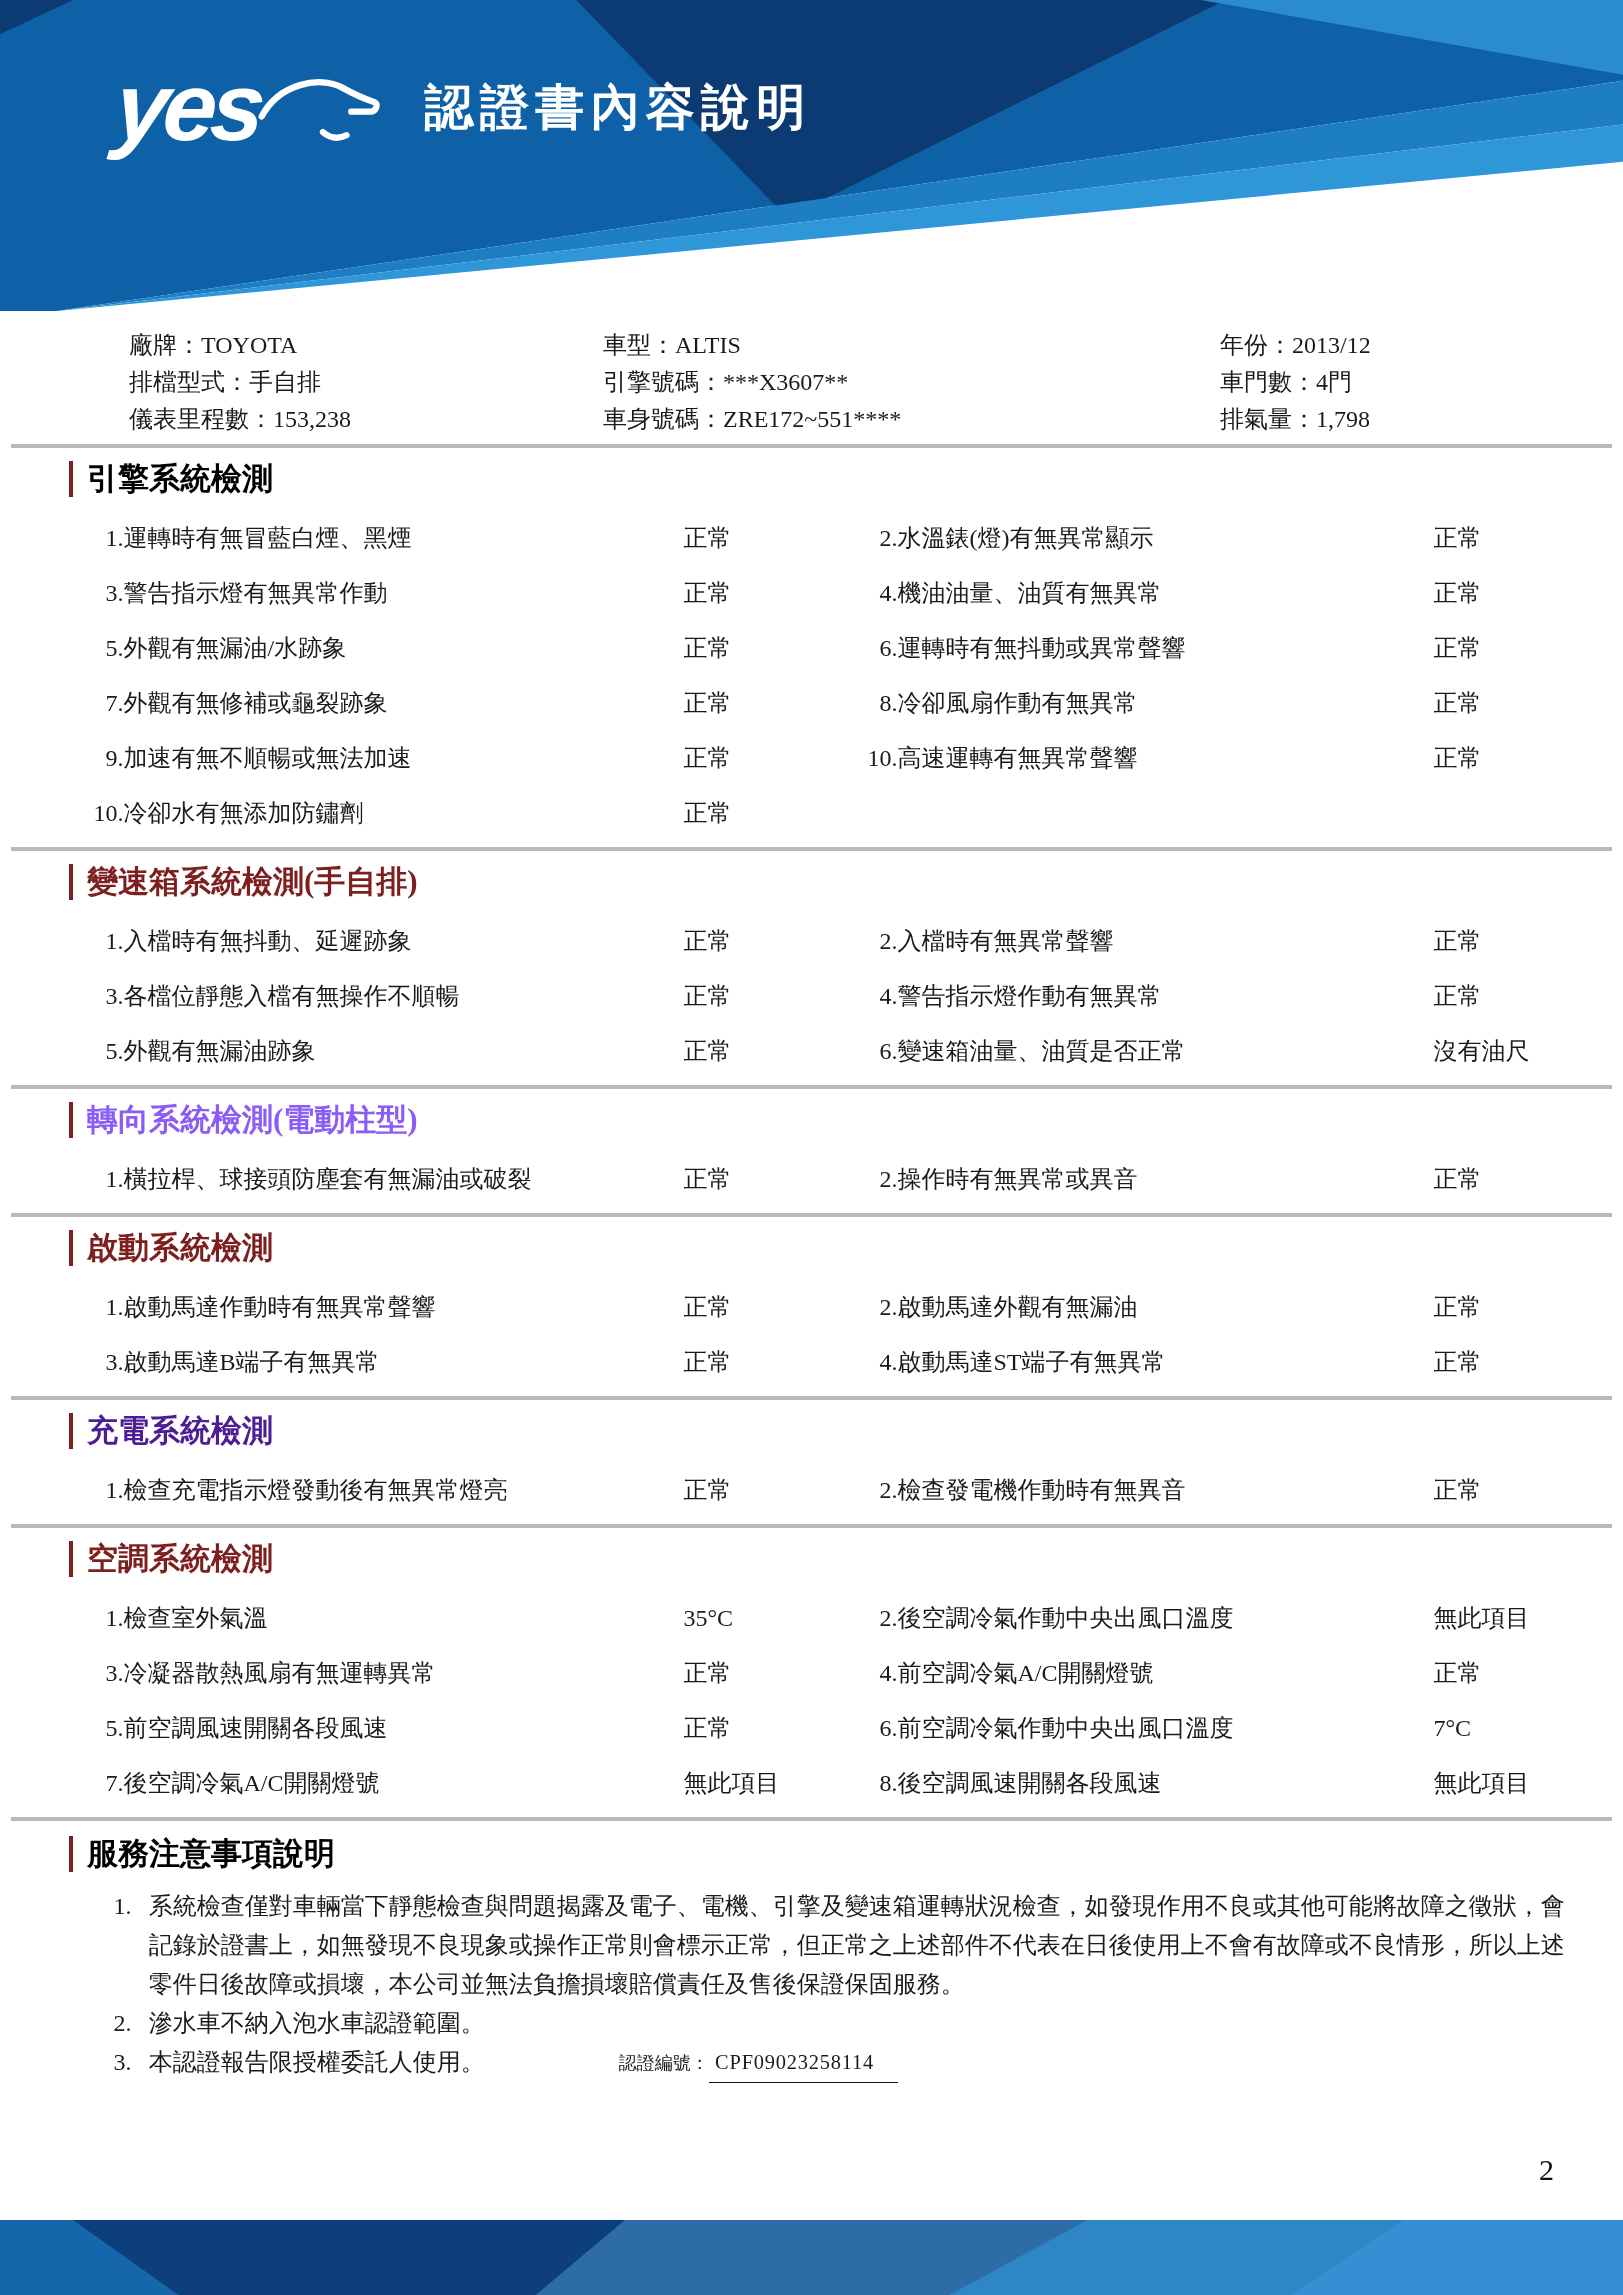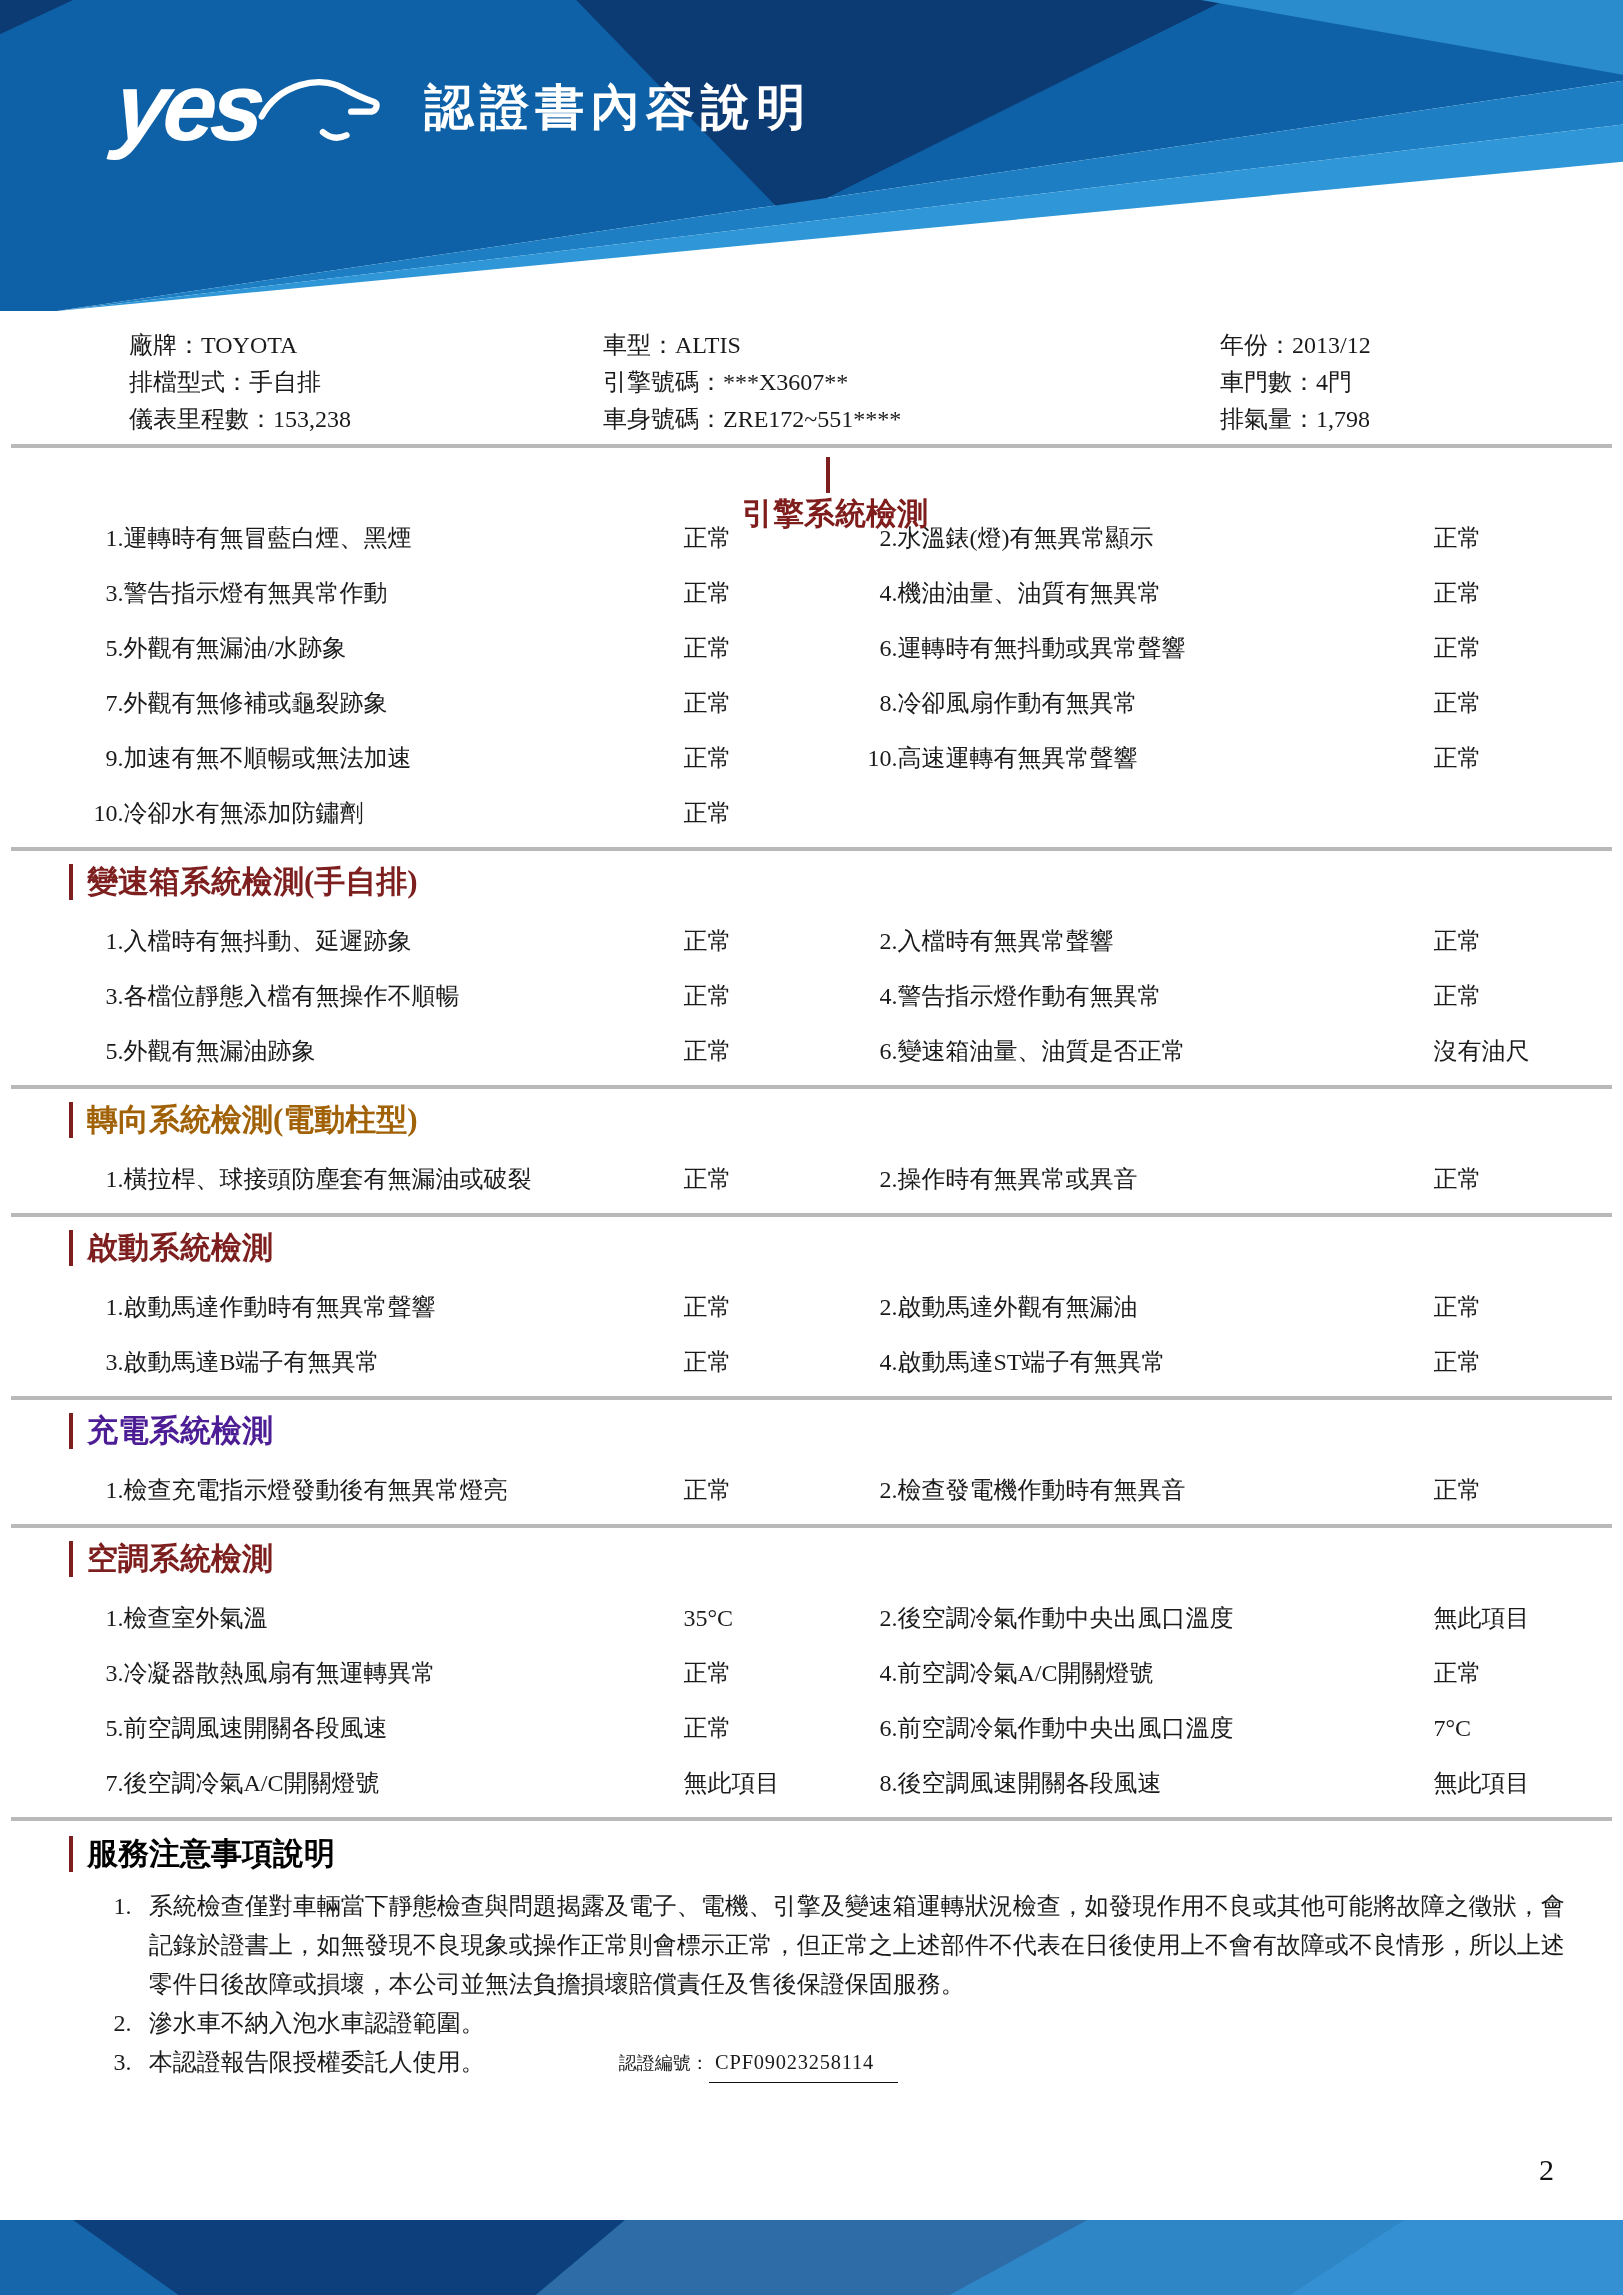--- a/index.html
+++ b/index.html
@@ -118,21 +118,21 @@
   </div>
 
   <div class="vfield">
     <span>排氣量：</span><span>1,798</span>
   </div>
 </section>
   <div class="divider" style="background: rgb(185, 185, 185);"></div>
 
   <div>
   <section class="sec">
-    <div class="sec-title" style="color: #7f1d1d; flex-direction: column;">
+    <div class="sec-title" style="color: #000000;">
       <span class="sec-bar" style="background: rgb(126, 31, 31);"></span>
       <span>引擎系統檢測</span>
     </div>
     <div class="sec-rows">
   <div class="cell-item">
     <span class="no">1.</span>
             <span>運轉時有無冒藍白煙、黑煙</span>
   </div>
 
   <div class="cell-status"><span>正常</span></div>
@@ -257,21 +257,21 @@
             <span>變速箱油量、油質是否正常</span>
   </div>
 
   <div class="cell-status"><span>沒有油尺</span></div>
 </div>
   </section>
 
   <div class="divider" style="background: rgb(185, 185, 185);"></div>
 
   <section class="sec">
-    <div class="sec-title" style="color: #a16207;">
+    <div class="sec-title" style="color: #8b5cf6;">
       <span class="sec-bar" style="background: rgb(126, 31, 31);"></span>
       <span>轉向系統檢測(電動柱型)</span>
     </div>
     <div class="sec-rows">
   <div class="cell-item">
     <span class="no">1.</span>
             <span>橫拉桿、球接頭防塵套有無漏油或破裂</span>
   </div>
 
   <div class="cell-status"><span>正常</span></div>

